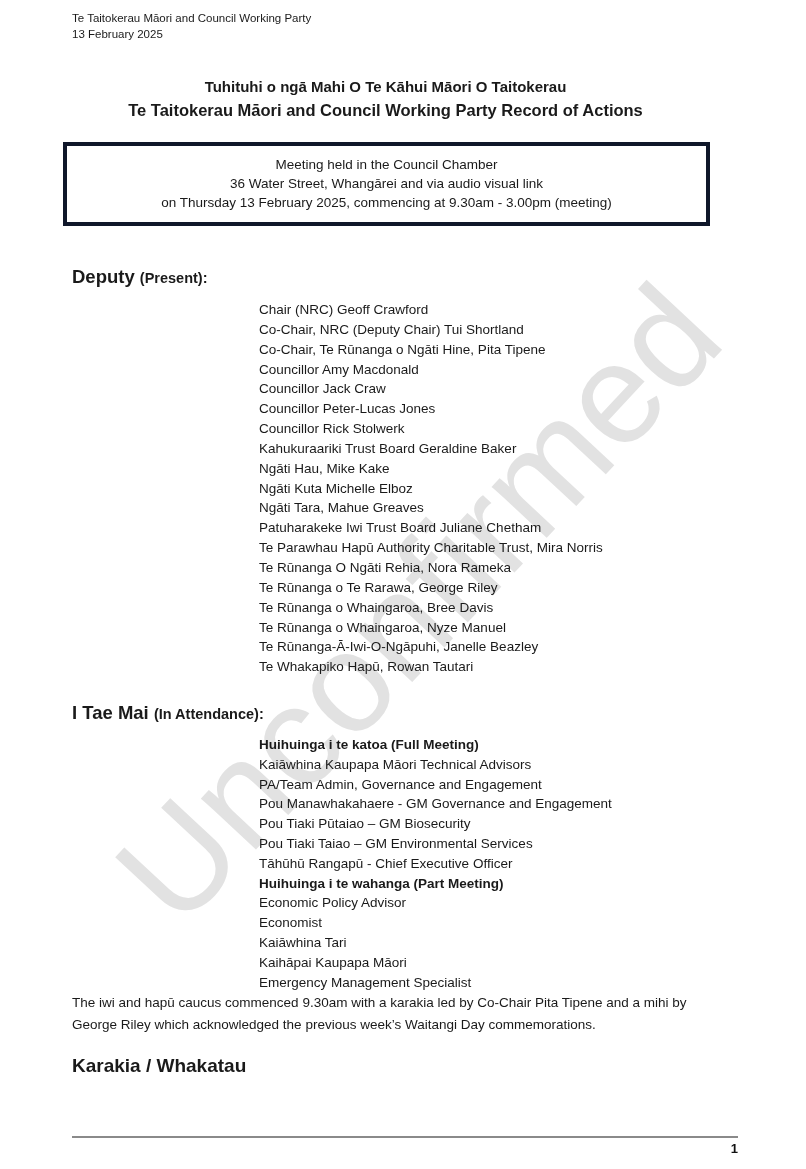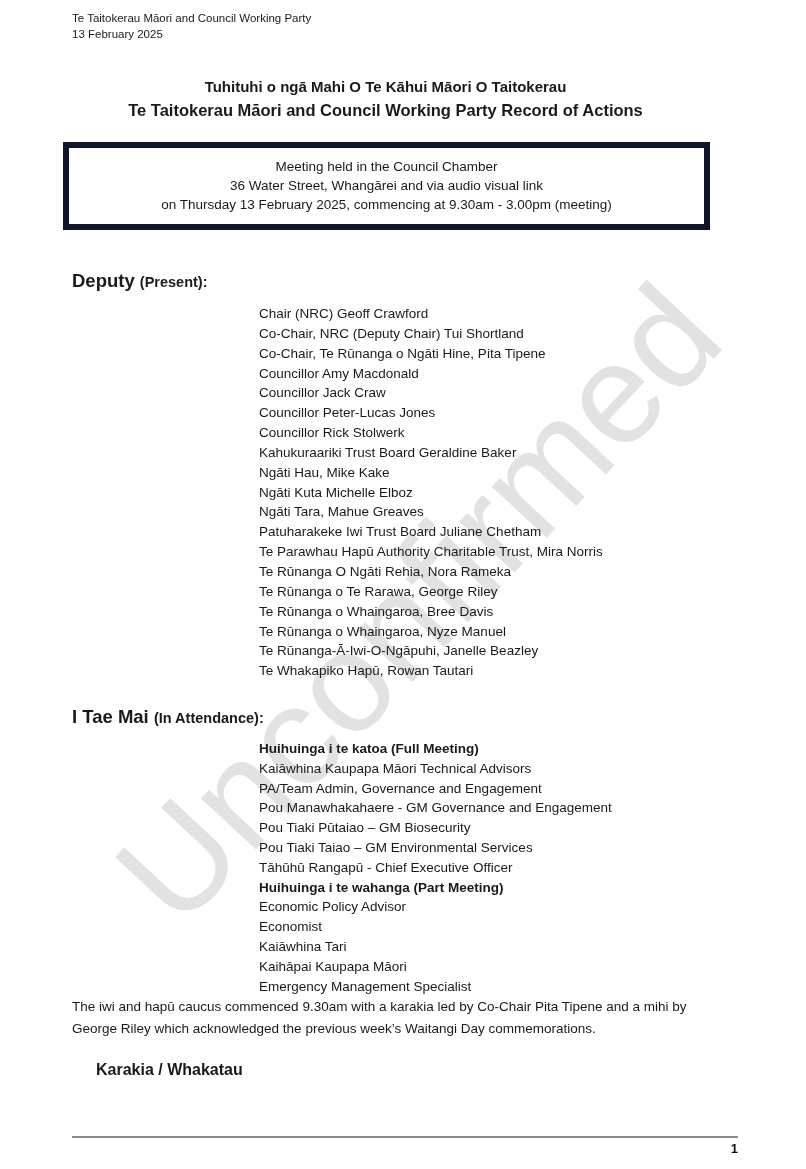--- a/index.html
+++ b/index.html
@@ -16,40 +16,40 @@
   }
   .content { position:relative; z-index:1; padding:10px 107px 0 72px; }
 
   .doc-header { font-size:11.5px; line-height:16px; }
 
   .title-block { margin-top:33px; text-align:center; }
   .title-maori   { font-size:15px; line-height:24px; font-weight:bold; }
   .title-english { font-size:16.5px; line-height:23px; font-weight:bold; }
 
   .meeting-box {
-    margin:20px -11px 0 -9px; border:6px solid #0f172a;
+    margin:20px -11px 0 -9px; border:4px solid #0f172a;
     text-align:center; font-size:13.5px; line-height:19px;
     padding:9px 4px 10px;
   }
 
   .section-heading { margin-top:39px; font-size:18.5px; line-height:24px; font-weight:bold; }
   .section-heading .sub { font-size:14.5px; }
 
   .present-list { margin-top:10px; padding-left:187px; font-size:13.5px; line-height:19.85px; }
 
   .attendance-heading { margin-top:24px; }
 
   .attend-block { padding-left:187px; font-size:13.5px; line-height:19.8px; }
   .attend-block.first { margin-top:9px; }
   .attend-block.second { }
   .attend-block .block-header { font-weight:bold; }
 
   .body-paragraph { font-size:13.5px; line-height:21.5px; }
 
-  .karakia-heading { margin-top:20px; font-size:16px; line-height:22px; font-weight:bold;margin-left:24px; }
+  .karakia-heading { margin-top:20px; font-size:19px; line-height:22px; font-weight:bold; }
 
   .footer {
     position:absolute; z-index:1; left:72px; right:68px; top:1136px;
     border-top:2px solid #8a8a8a; padding-top:3px;
     text-align:right; font-size:13px; font-weight:bold; color:#111;
   }
 </style>
 </head>
 <body>
 

